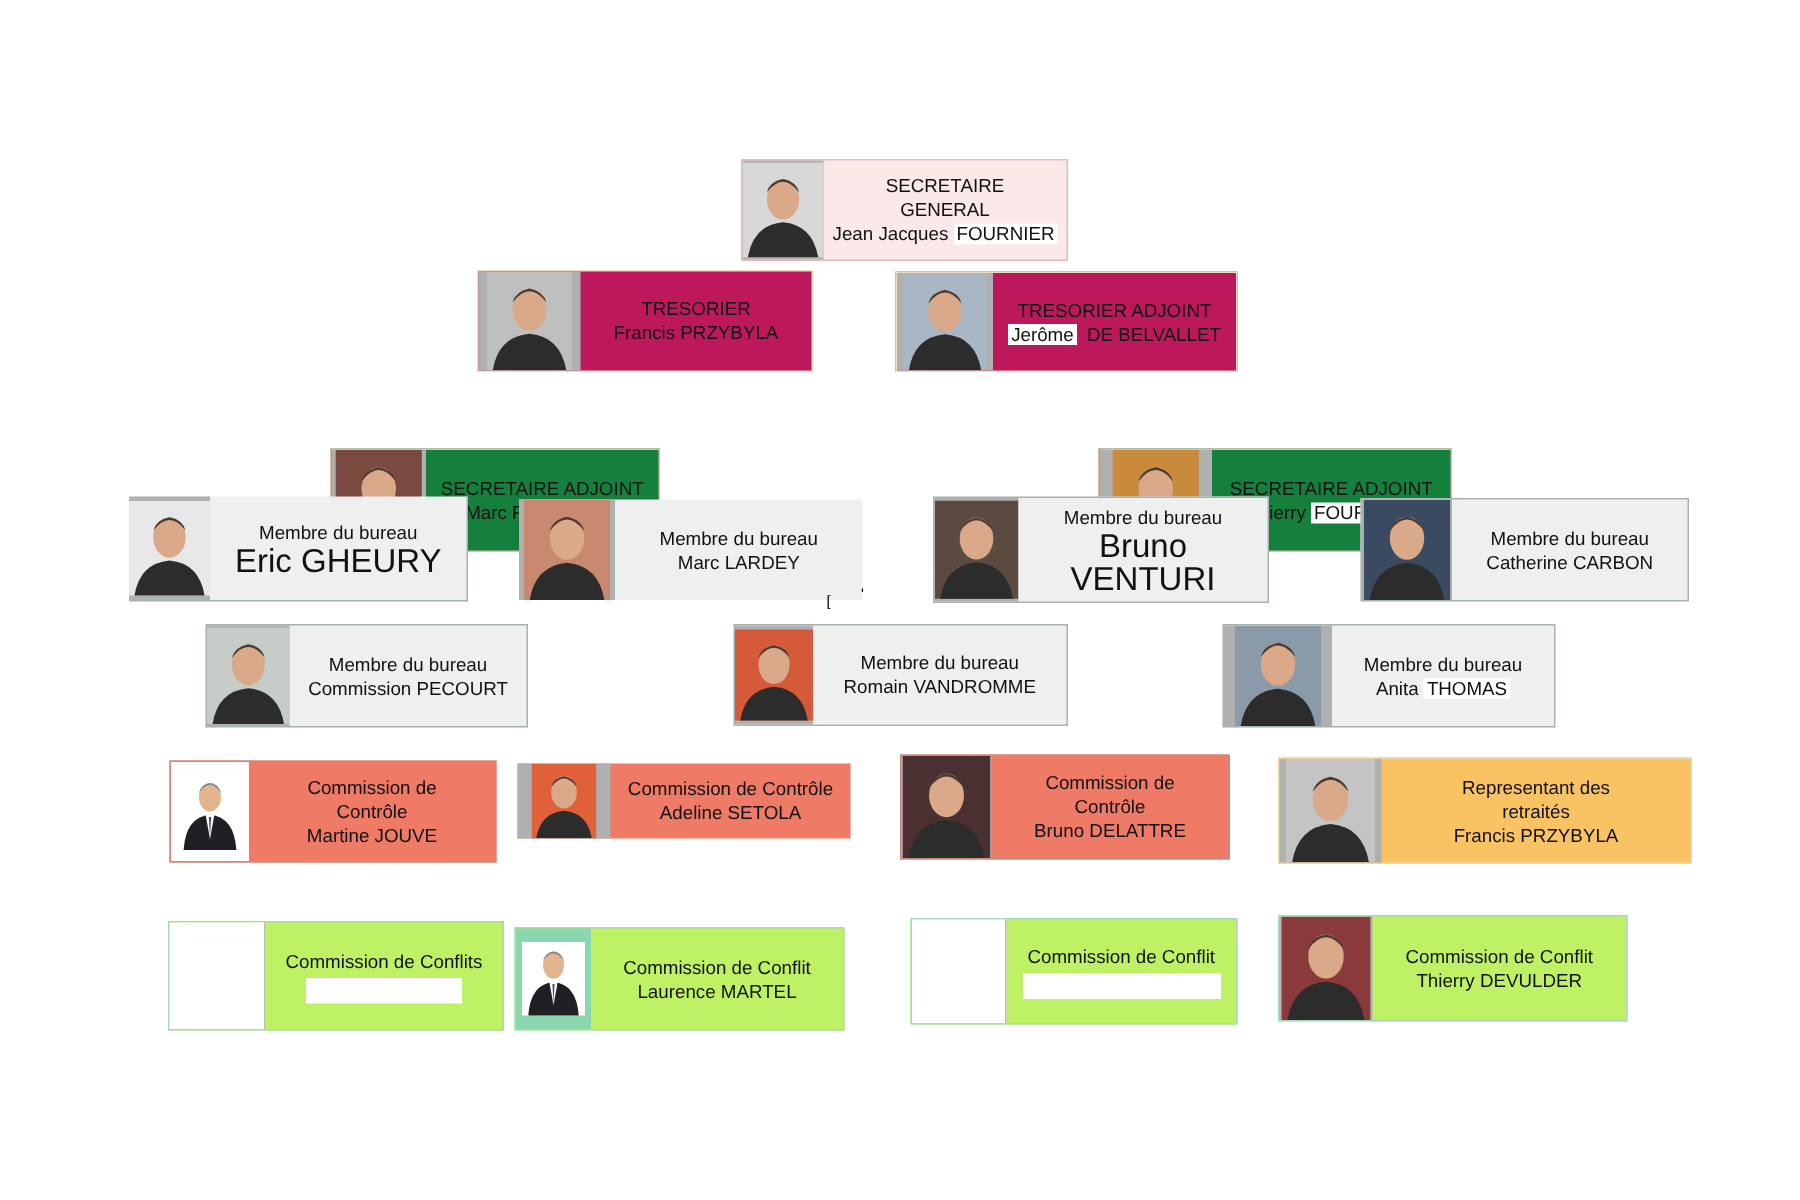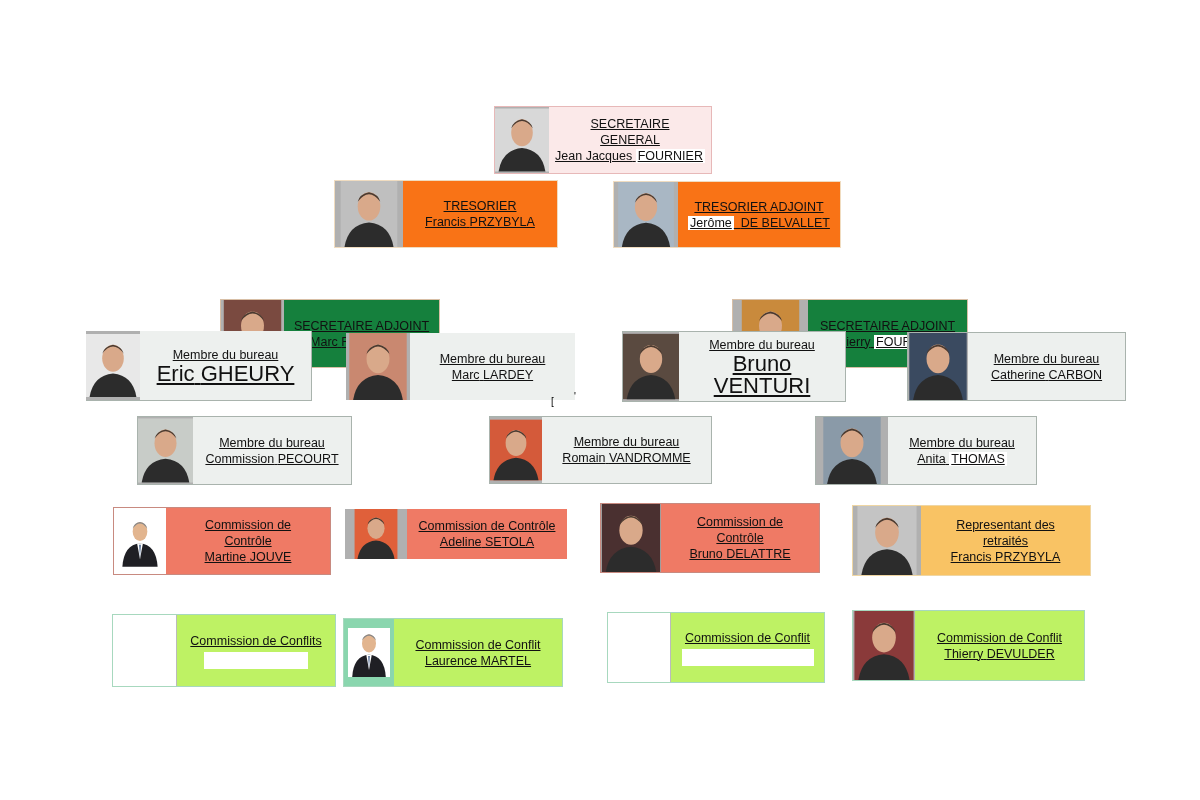--- a/index.html
+++ b/index.html
@@ -17,27 +17,27 @@
   .photo {
     flex: 0 0 auto; height: 100%; position: relative; overflow: hidden;
     background: #b0b0b0;
   }
   .photo svg { display: block; width: 100%; height: 100%; }
   .photo.blank { background: #ffffff; border-right: 1px solid #bbb; }
   .photo.avatar { background: #ffffff; padding: 4px; box-sizing: border-box; }
   .text {
     flex: 1 1 auto; display: flex; flex-direction: column;
     justify-content: center; align-items: center; text-align: center;
-    font-size: 12.5px; line-height: 16px; padding: 4px 4px; text-decoration: underline;
+    font-size: 12.5px; line-height: 16px; padding: 4px 4px;
   }
   .big { font-size: 22px; line-height: 22px; }
   .hl { background: #ffffff; padding: 0 2px; }
   .blankbar { display: inline-block; background: #ffffff; height: 17px; margin-top: 3px; }
   .pink   { background: #fbe9e9; border-color: #e7b8b8; }
-  .cream  { background: #f97316; border-color: #f0dcc0; margin-left: 16px; }
+  .cream  { background: #be185d; border-color: #f0dcc0; }
   .tan    { background: #15803d; border-color: #d8bfa6; margin-top: 44px; }
   .grey   { background: #edf0ee; border-color: #a9b3ad; }
   .coral  { background: #ef7a65; border-color: #c88a80; }
   .orange { background: #f9c364; border-color: #efd6a3; }
   .green  { background: #bef264; border-color: #a7d8be; }
   .tick { position: absolute; font-size: 10px; color: #000; }
 </style>
 </head>
 <body>
 
@@ -238,21 +238,21 @@
         <use href="#sym-person"></use>
       </svg>
     </div>
   <div class="text">
     <span>Commission de</span>
     <span>Contrôle</span>
     <span><span>Bruno</span> <span>DELATTRE</span></span>
   </div>
 </div>
 
-<div class="card orange" style="left:852px;top:505px;width:239px;height:71px;align-items:center;">
+<div class="card orange" style="left:852px;top:505px;width:276px;height:71px;align-items:center;">
   <div class="photo" style="width:68px;color:#c4c4c4;">
       <svg>
         <use href="#sym-person"></use>
       </svg>
     </div>
   <div class="text">
     <span>Representant des</span>
     <span>retraités</span>
     <span><span>Francis</span> <span>PRZYBYLA</span></span>
   </div>

